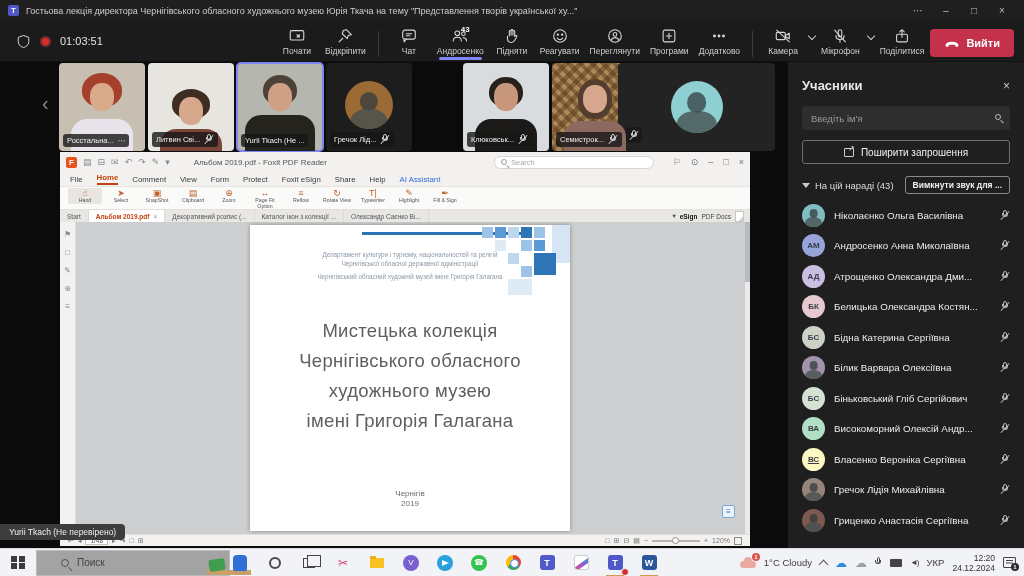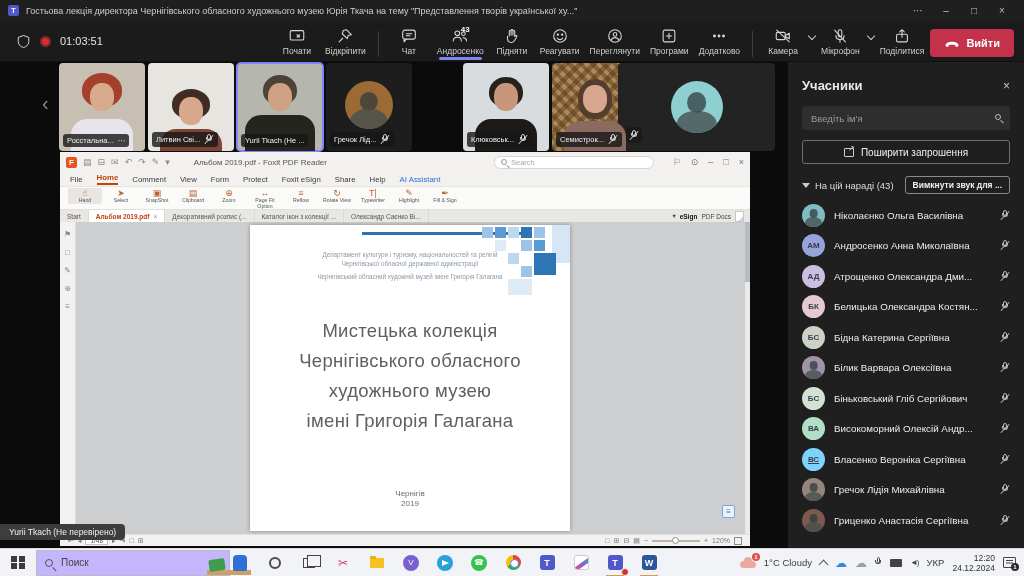--- a/index.html
+++ b/index.html
@@ -121,21 +121,21 @@
   .muteall{margin-left:auto;border:1px solid #8a8a8a;border-radius:3px;font-size:8.5px;font-weight:bold;padding:3px 7px;color:#f0f0f0;cursor:pointer;white-space:nowrap}
   .plist{margin-top:6px}
   .prow{display:flex;align-items:center;gap:9px;height:30.5px}
   .pav{width:23px;height:23px;border-radius:50%;flex:none;display:flex;align-items:center;justify-content:center;font-size:8px;font-weight:bold;color:#3b3b4a;position:relative;overflow:hidden}
   .pname{font-size:9.8px;color:#ececec;white-space:nowrap;overflow:hidden;text-overflow:ellipsis;flex:1}
 
   
   .taskbar{position:absolute;left:0;top:548px;width:1024px;height:28px;background:#f1f3f6;border-top:1px solid #d9dbde;display:flex;align-items:center}
   .win{width:14px;height:14px;display:grid;grid-template-columns:6px 6px;grid-template-rows:6px 6px;gap:1.5px;margin:0 11px;cursor:pointer}
   .win i{background:#3b3b3b}
-  .tsearch{position:relative;width:194px;height:26px;background:#c4b5fd;border:1px solid #b9bbbe;display:flex;align-items:center;gap:8px;padding:0 8px;font-size:10px;color:#444}
+  .tsearch{position:relative;width:194px;height:26px;background:#a3a3a3;border:1px solid #b9bbbe;display:flex;align-items:center;gap:8px;padding:0 24px;font-size:10px;color:#444}
   .tsearch .lens{width:8px;height:8px;border-color:#555}
   .tsearch .lens::after{left:7px;top:7px;background:#555;width:5px}
   .doodle{position:absolute;right:-22px;bottom:0;width:44px;height:22px}
   .doodle .base{position:absolute;bottom:0;left:0;right:0;height:5px;background:#caa06a}
   .doodle .book{position:absolute;left:2px;bottom:4px;width:16px;height:12px;background:#3f9e4d;border-radius:2px;transform:rotate(-8deg)}
   .doodle .pack{position:absolute;right:4px;bottom:4px;width:14px;height:16px;background:#2f6fd6;border-radius:4px 4px 2px 2px}
   .ticons{display:flex;align-items:center;gap:12px;margin-left:34px}
   .tico{width:22px;height:22px;display:flex;align-items:center;justify-content:center;position:relative;cursor:pointer}
   .ring{width:12px;height:12px;border:2px solid #4a4a4a;border-radius:50%}
   .tview{width:12px;height:10px;border:1.5px solid #444;position:relative}
@@ -677,21 +677,21 @@
           <span>ВА</span>
         </span>
       <span class="pname">Високоморний Олексій Андр...</span>
       <span class="mico dark">
           <i></i>
           <u></u>
           <s></s>
         </span>
     </div>
     <div class="prow">
-      <span class="pav" style="background: #7dd3fc; text-decoration: underline;">
+      <span class="pav" style="background: #fef9c3; text-decoration: underline;">
           <span>ВС</span>
         </span>
       <span class="pname">Власенко Вероніка Сергіївна</span>
       <span class="mico dark">
           <i></i>
           <u></u>
           <s></s>
         </span>
     </div>
     <div class="prow">

